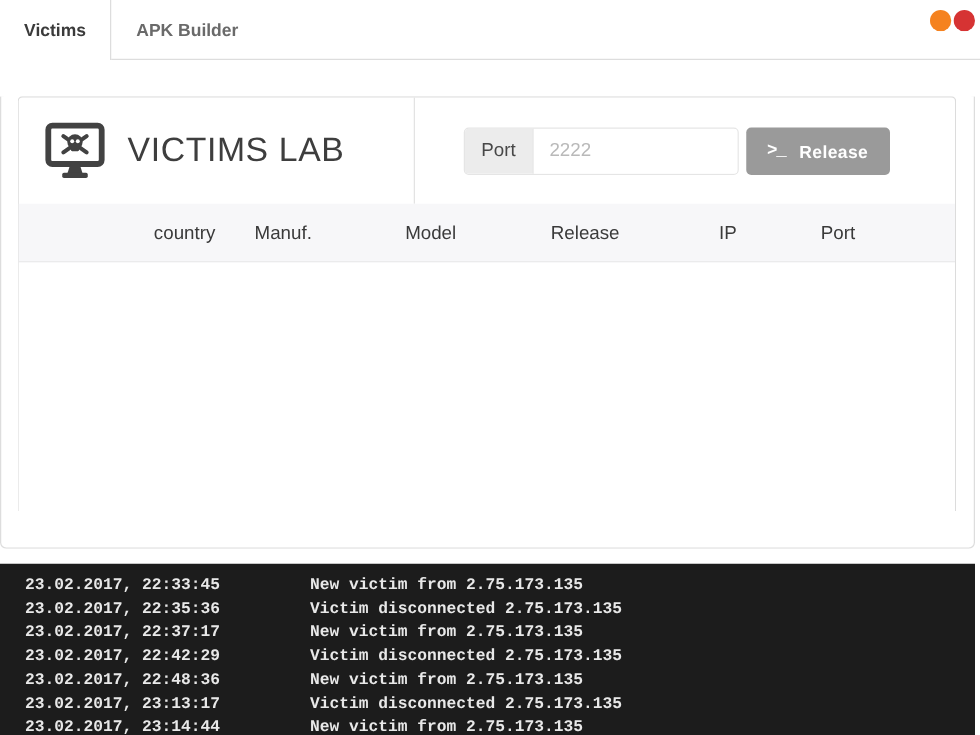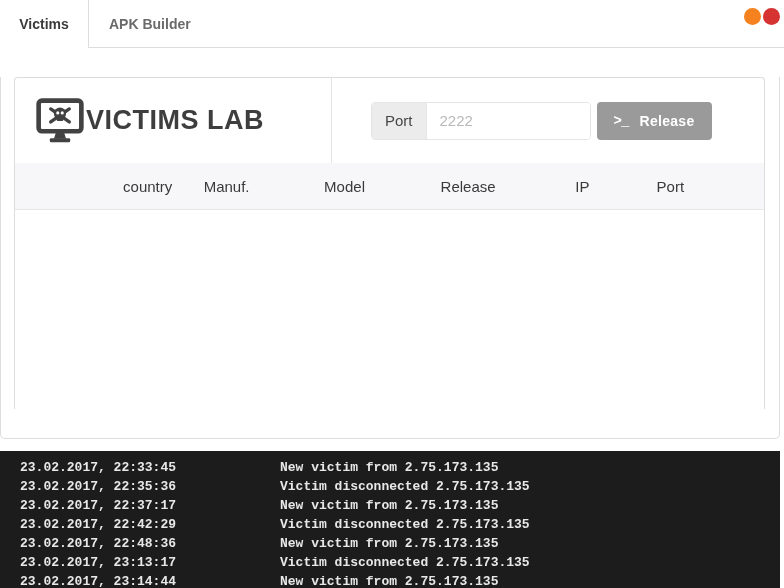--- a/index.html
+++ b/index.html
@@ -39,21 +39,21 @@
     border: 1px solid #dcdcdc; border-bottom: none; border-radius: 4px 4px 0 0;
     display: flex; flex-direction: column;
   }
   .panel-header { height: 85px; display: flex; flex: none; }
   .brand-cell {
     width: 317px; flex: none; display: flex; align-items: center;
     border-right: 1px solid #e3e3e3;
   }
   .brand-icon { margin-left: 19px; width: 52px; height: 52px; }
   .brand-title {
-    font-size: 27px; font-weight: bold;
+    margin-left: 16px; font-size: 27px; font-weight: normal;
     color: #3e3e3e; letter-spacing: 0.5px;
   }
   .form-cell { flex: 1; display: flex; align-items: center; padding-left: 39px; }
   .input-group {
     display: flex; height: 38px; border: 1px solid #e5e5e5;
     border-radius: 4px; overflow: hidden; background: #ffffff;
   }
   .addon {
     background: #ececec; display: flex; align-items: center;
     padding: 0 13px; font-size: 15px; color: #474747;
@@ -93,21 +93,21 @@
   .tbody { flex: 1; background: #ffffff; }
 
   
   .console {
     margin-top: 12px; width: 780px; height: 152px;
     background: #1c1c1c; border-radius: 0 0 5px 5px;
     padding: 7px 0 0 20px; overflow: hidden;
     font-family: "Liberation Mono", monospace; font-weight: bold;
     font-size: 13px; color: #e8e8e8;
   }
-  .console-row { display: flex; line-height: 19px; white-space: pre; gap: 32px; }
+  .console-row { display: flex; line-height: 19px; white-space: pre; }
   .console-time { width: 228px; flex: none; }
 </style>
 </head>
 <body>
 
 <div class="tabbar">
   <div class="tab active">Victims</div>
   <div class="tab">APK Builder</div>
 
   <div class="win-controls">

